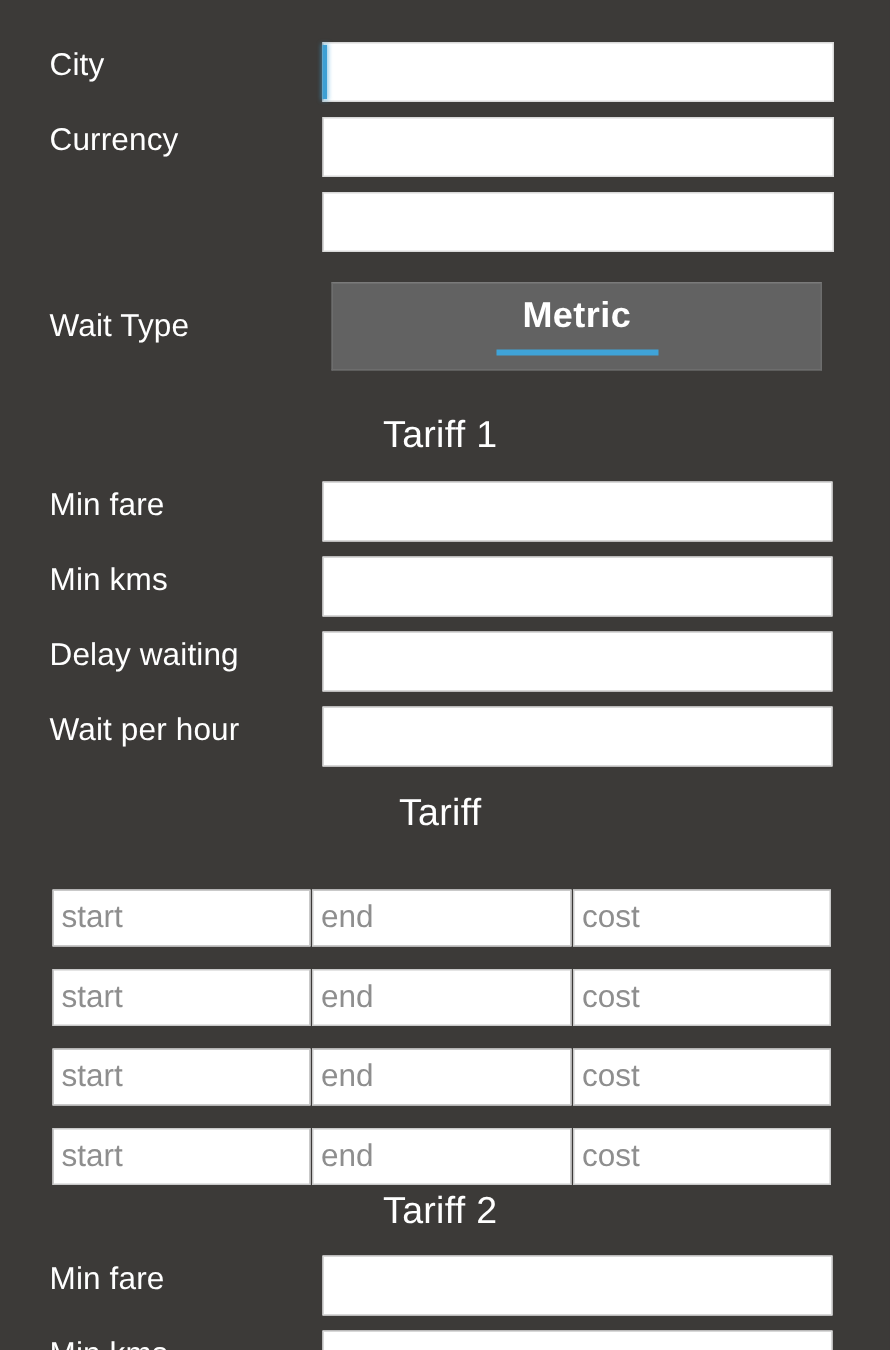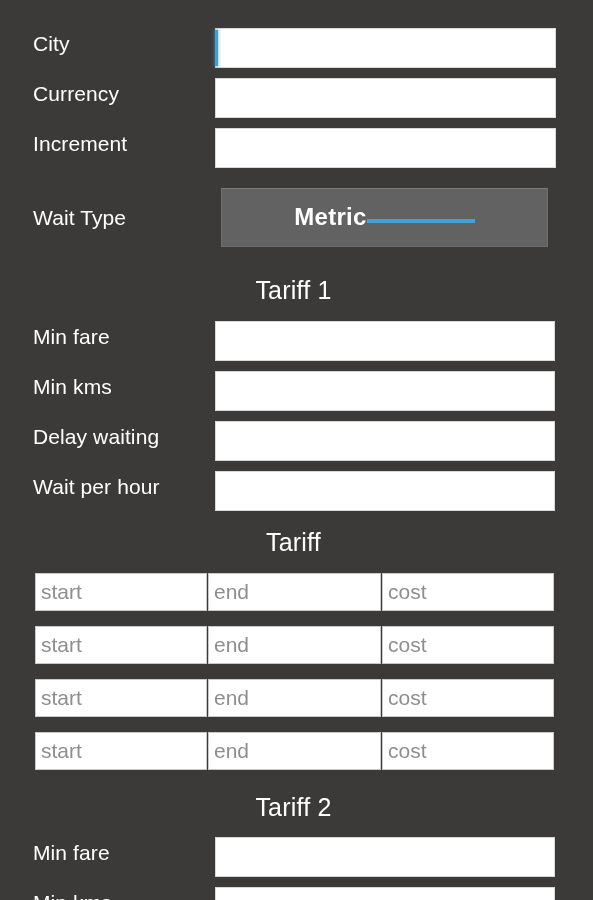--- a/index.html
+++ b/index.html
@@ -82,21 +82,21 @@
   .toggle-btn {
     position: absolute;
     left: 221px;
     width: 327px;
     height: 59px;
     background: #626262;
     border: 1px solid #6d6d6d;
     border-top-color: #7a7a7a;
     box-sizing: border-box;
     display: flex;
-    flex-direction: row;
+    flex-direction: column;
     align-items: center;
     justify-content: center;
     cursor: pointer;
   }
   .toggle-label {
     color: #ffffff;
     font-size: 24px;
     font-weight: bold;
     line-height: 26px;
     letter-spacing: 0.3px;
@@ -122,20 +122,21 @@
   .section-header.offset-left {
     
     transform: translateX(-3px);
   }
 
   
   .tariff-grid {
     position: absolute;
     left: 35px;
     width: 519px;
+    margin-top: 20px;
   }
   .tariff-row {
     display: flex;
     height: 38px;
     margin-bottom: 15px;
   }
   .tariff-cell {
     background: #ffffff;
     border: 1px solid #c9c9c9;
     box-sizing: border-box;
@@ -164,21 +165,20 @@
     <input class="text-input top-input" style="top: 9px;" type="text" placeholder="">
   </div>
 
   <div class="form-row" style="top:19px;position:absolute;">
     <span class="row-label">City</span>
     <input class="text-input top-input" style="top: 9px;" type="text" placeholder="">
     <span class="caret" style="top:11px;"></span>
   </div>
 
   <div class="form-row" style="top:119px;position:absolute;">
-    <span class="row-label">Increment</span>
     <input class="text-input top-input" style="top: 9px;" type="text" placeholder="">
   </div>
 
   <div class="form-row" style="top:175px;height:70px;position:absolute;">
     <span class="row-label" style="top:31px;">Wait Type</span>
     <div class="toggle-btn" style="top:13px;">
       <span class="toggle-label">Metric</span>
       <span class="toggle-underline"></span>
     </div>
   </div>

